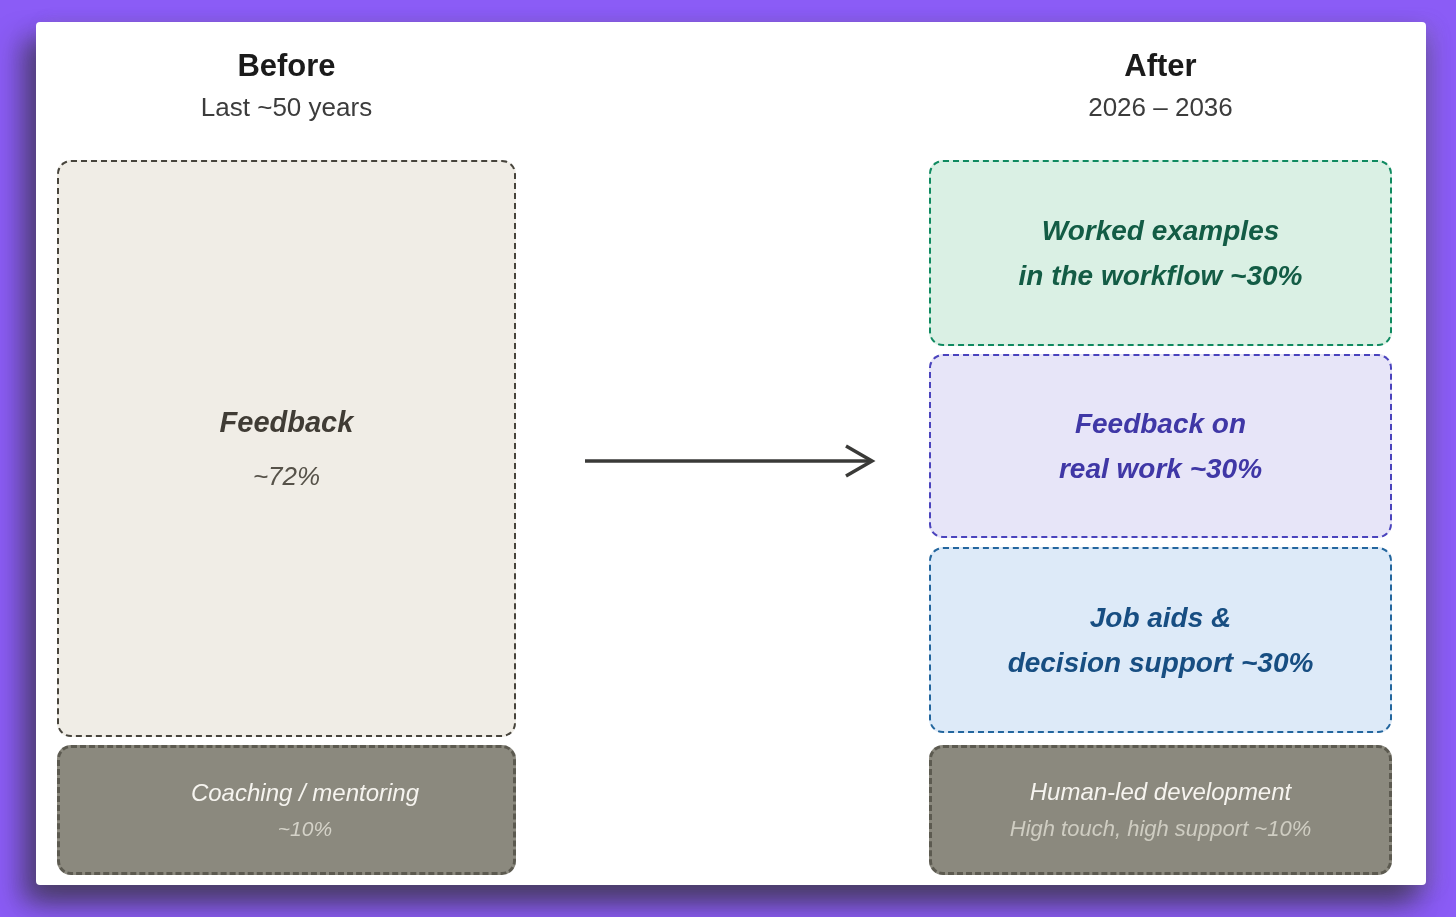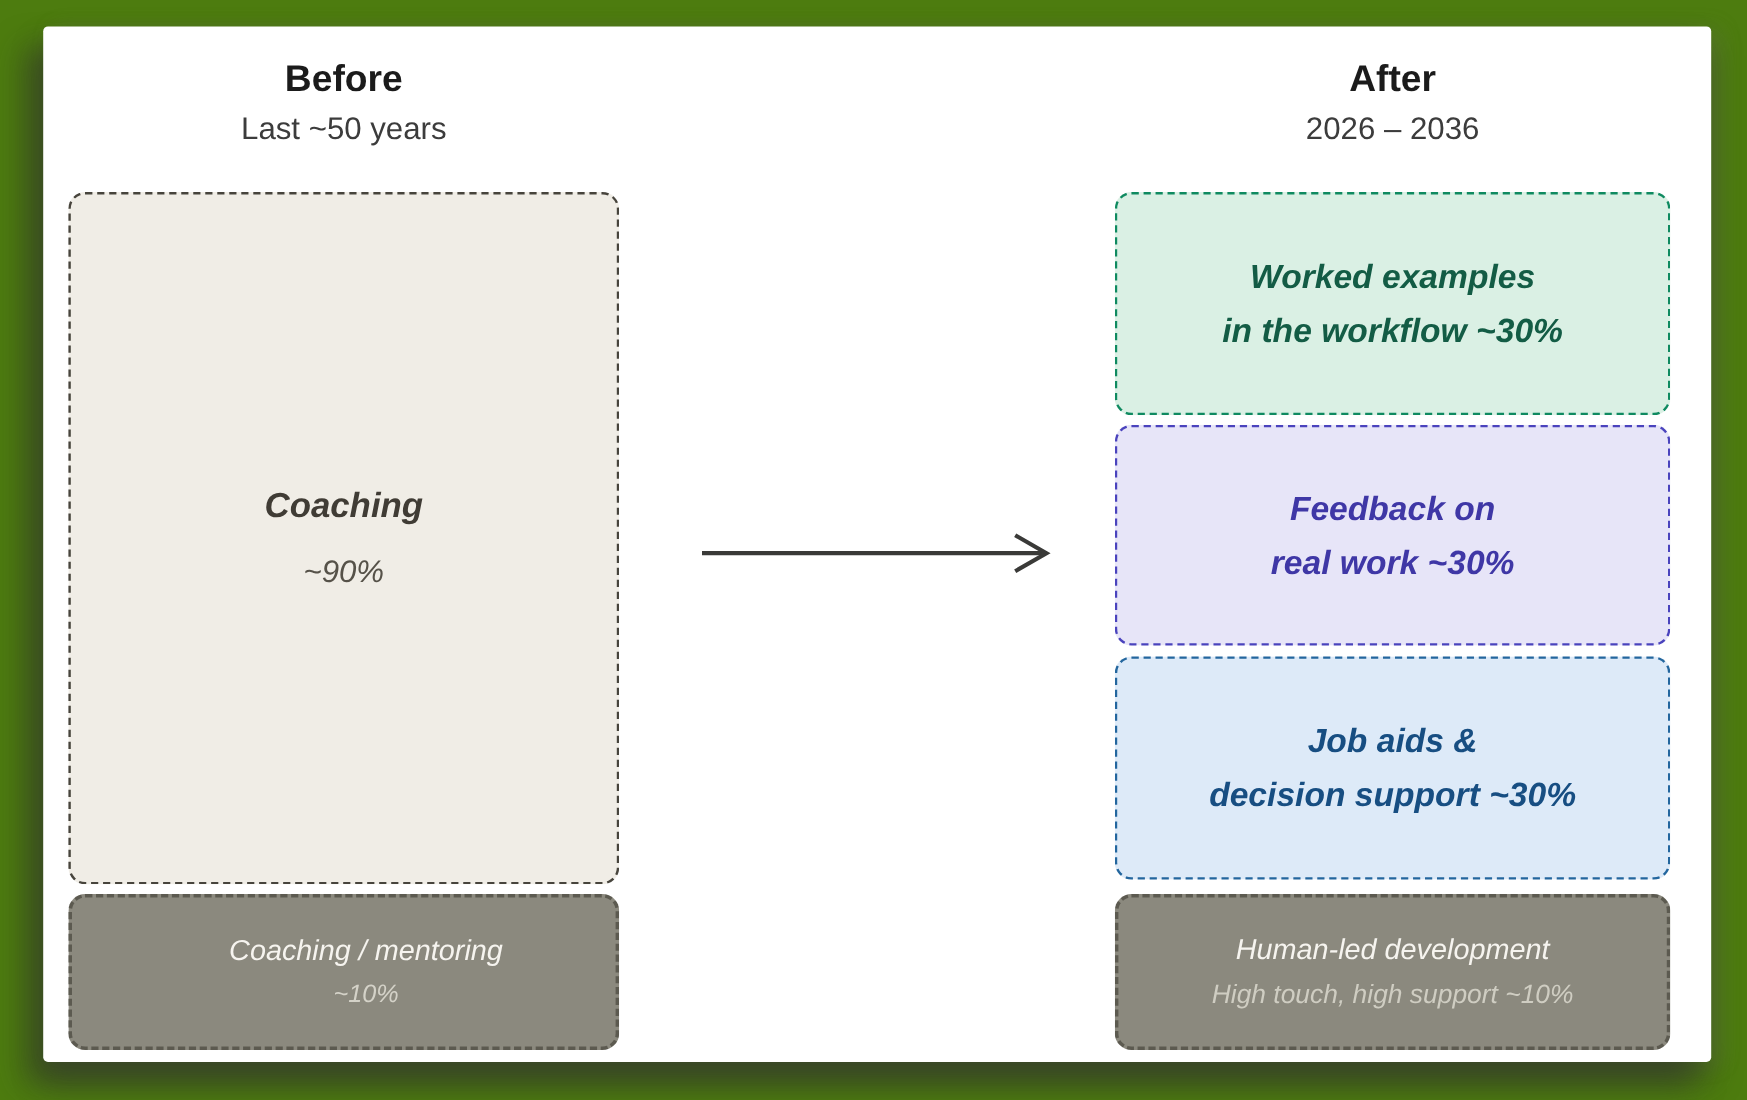--- a/index.html
+++ b/index.html
@@ -2,21 +2,21 @@
 <html><head>
 <meta charset="utf-8">
 <style>
   * { margin: 0; padding: 0; box-sizing: border-box; }
   html, body {
     width: 1456px; height: 917px;
     background: #ffffff;
     font-family: "Liberation Sans", "DejaVu Sans", sans-serif;
     overflow: hidden;
   }
-  .stage { position: relative; width: 1456px; height: 917px; background: #4d7c0f; }
+  .stage { position: relative; width: 1456px; height: 917px; background: #8b5cf6; }
 
   .card {
     position: absolute; left: 36px; top: 22px;
     width: 1390px; height: 863px;
     background: #ffffff; border-radius: 4px;
     box-shadow:
       -16px 18px 26px rgba(45,45,45,0.50),
       0 16px 26px rgba(45,45,45,0.38),
       8px 2px 18px rgba(140,140,140,0.18);
   }
@@ -70,22 +70,22 @@
       <div class="title">Before</div>
       <div class="subtitle">Last ~50 years</div>
     </div>
 
     <div class="col-header header-after">
       <div class="title">After</div>
       <div class="subtitle">2026 – 2036</div>
     </div>
 
     <div class="dbox courses-box">
-      <div class="box-title">Coaching</div>
-      <div class="box-value">~90%</div>
+      <div class="box-title">Feedback</div>
+      <div class="box-value">~72%</div>
     </div>
 
     <div class="dbox gray-box coaching-box">
       <div class="box-title">Coaching / mentoring</div>
       <div class="box-value">~10%</div>
     </div>
 
     <div class="arrow-wrap">
       <svg width="300" height="40" viewBox="0 0 300 40">
         <line x1="4" y1="20" x2="288" y2="20" stroke="#3a3a38" stroke-width="3.5"></line>

